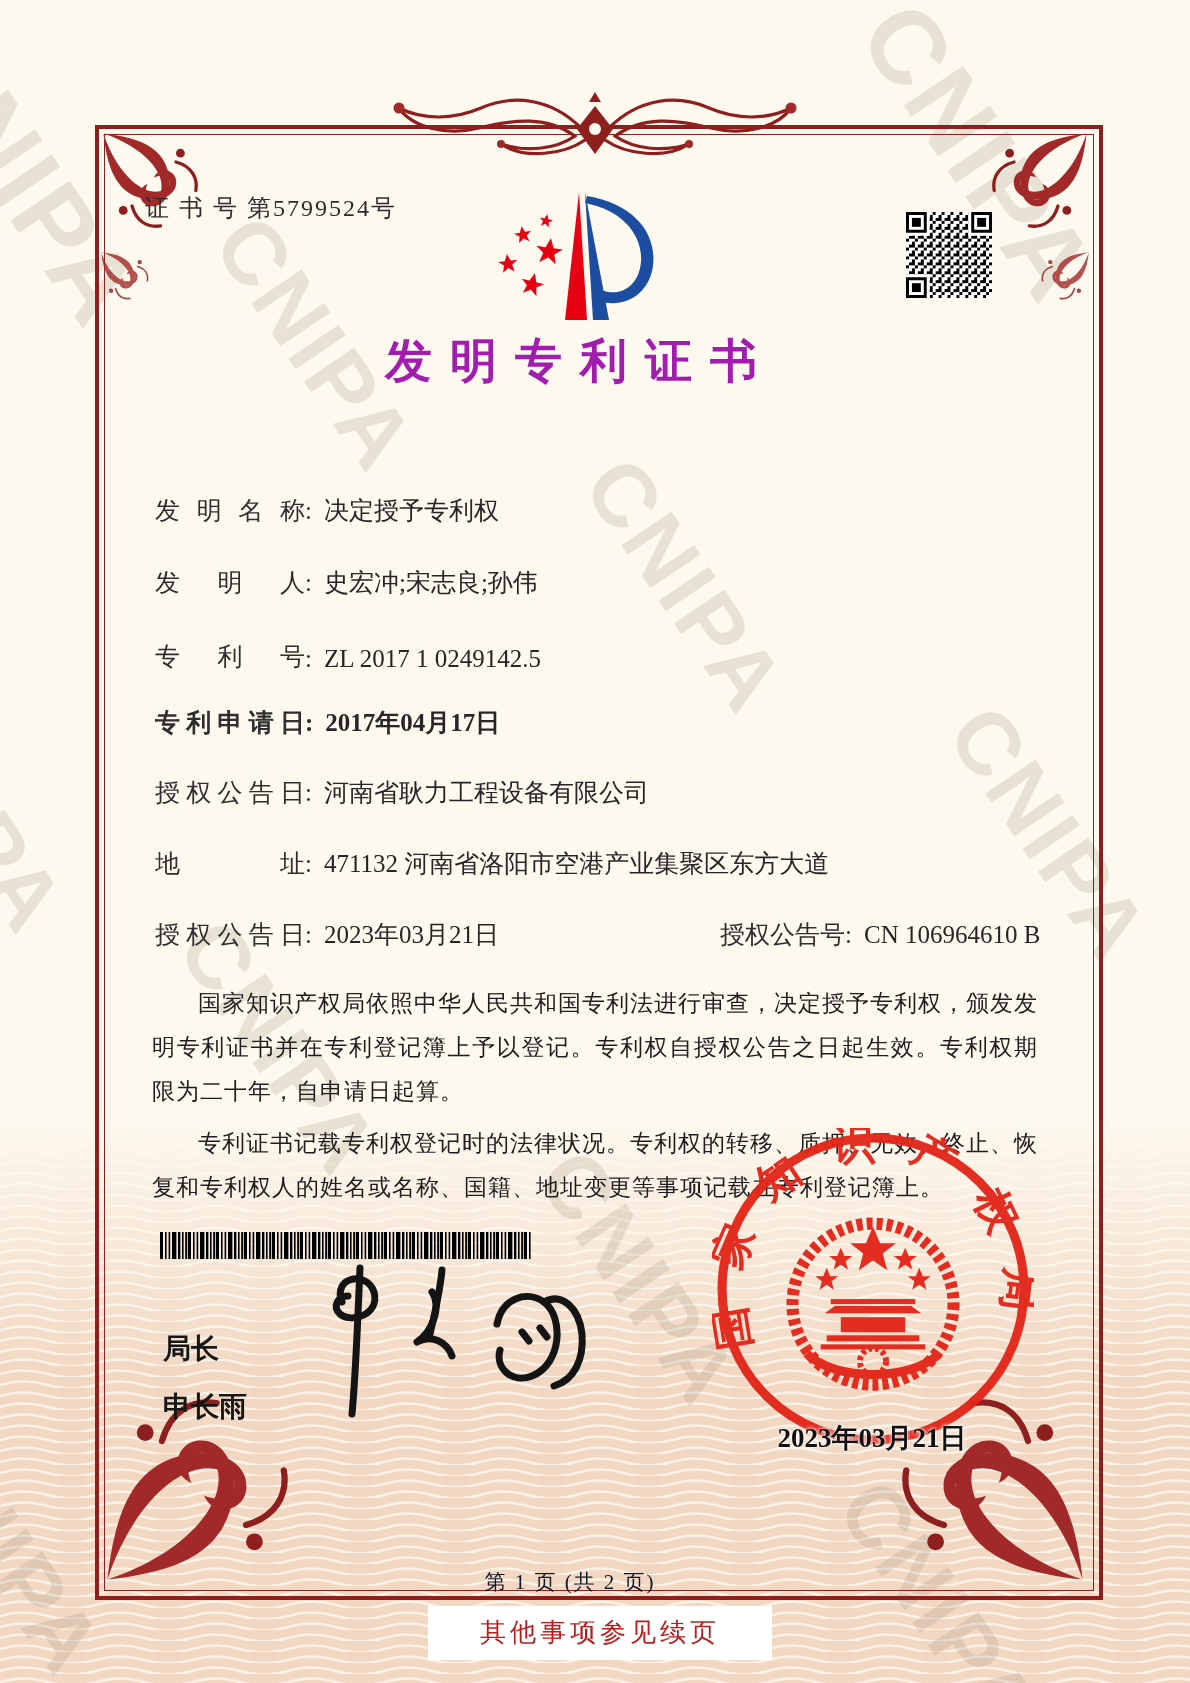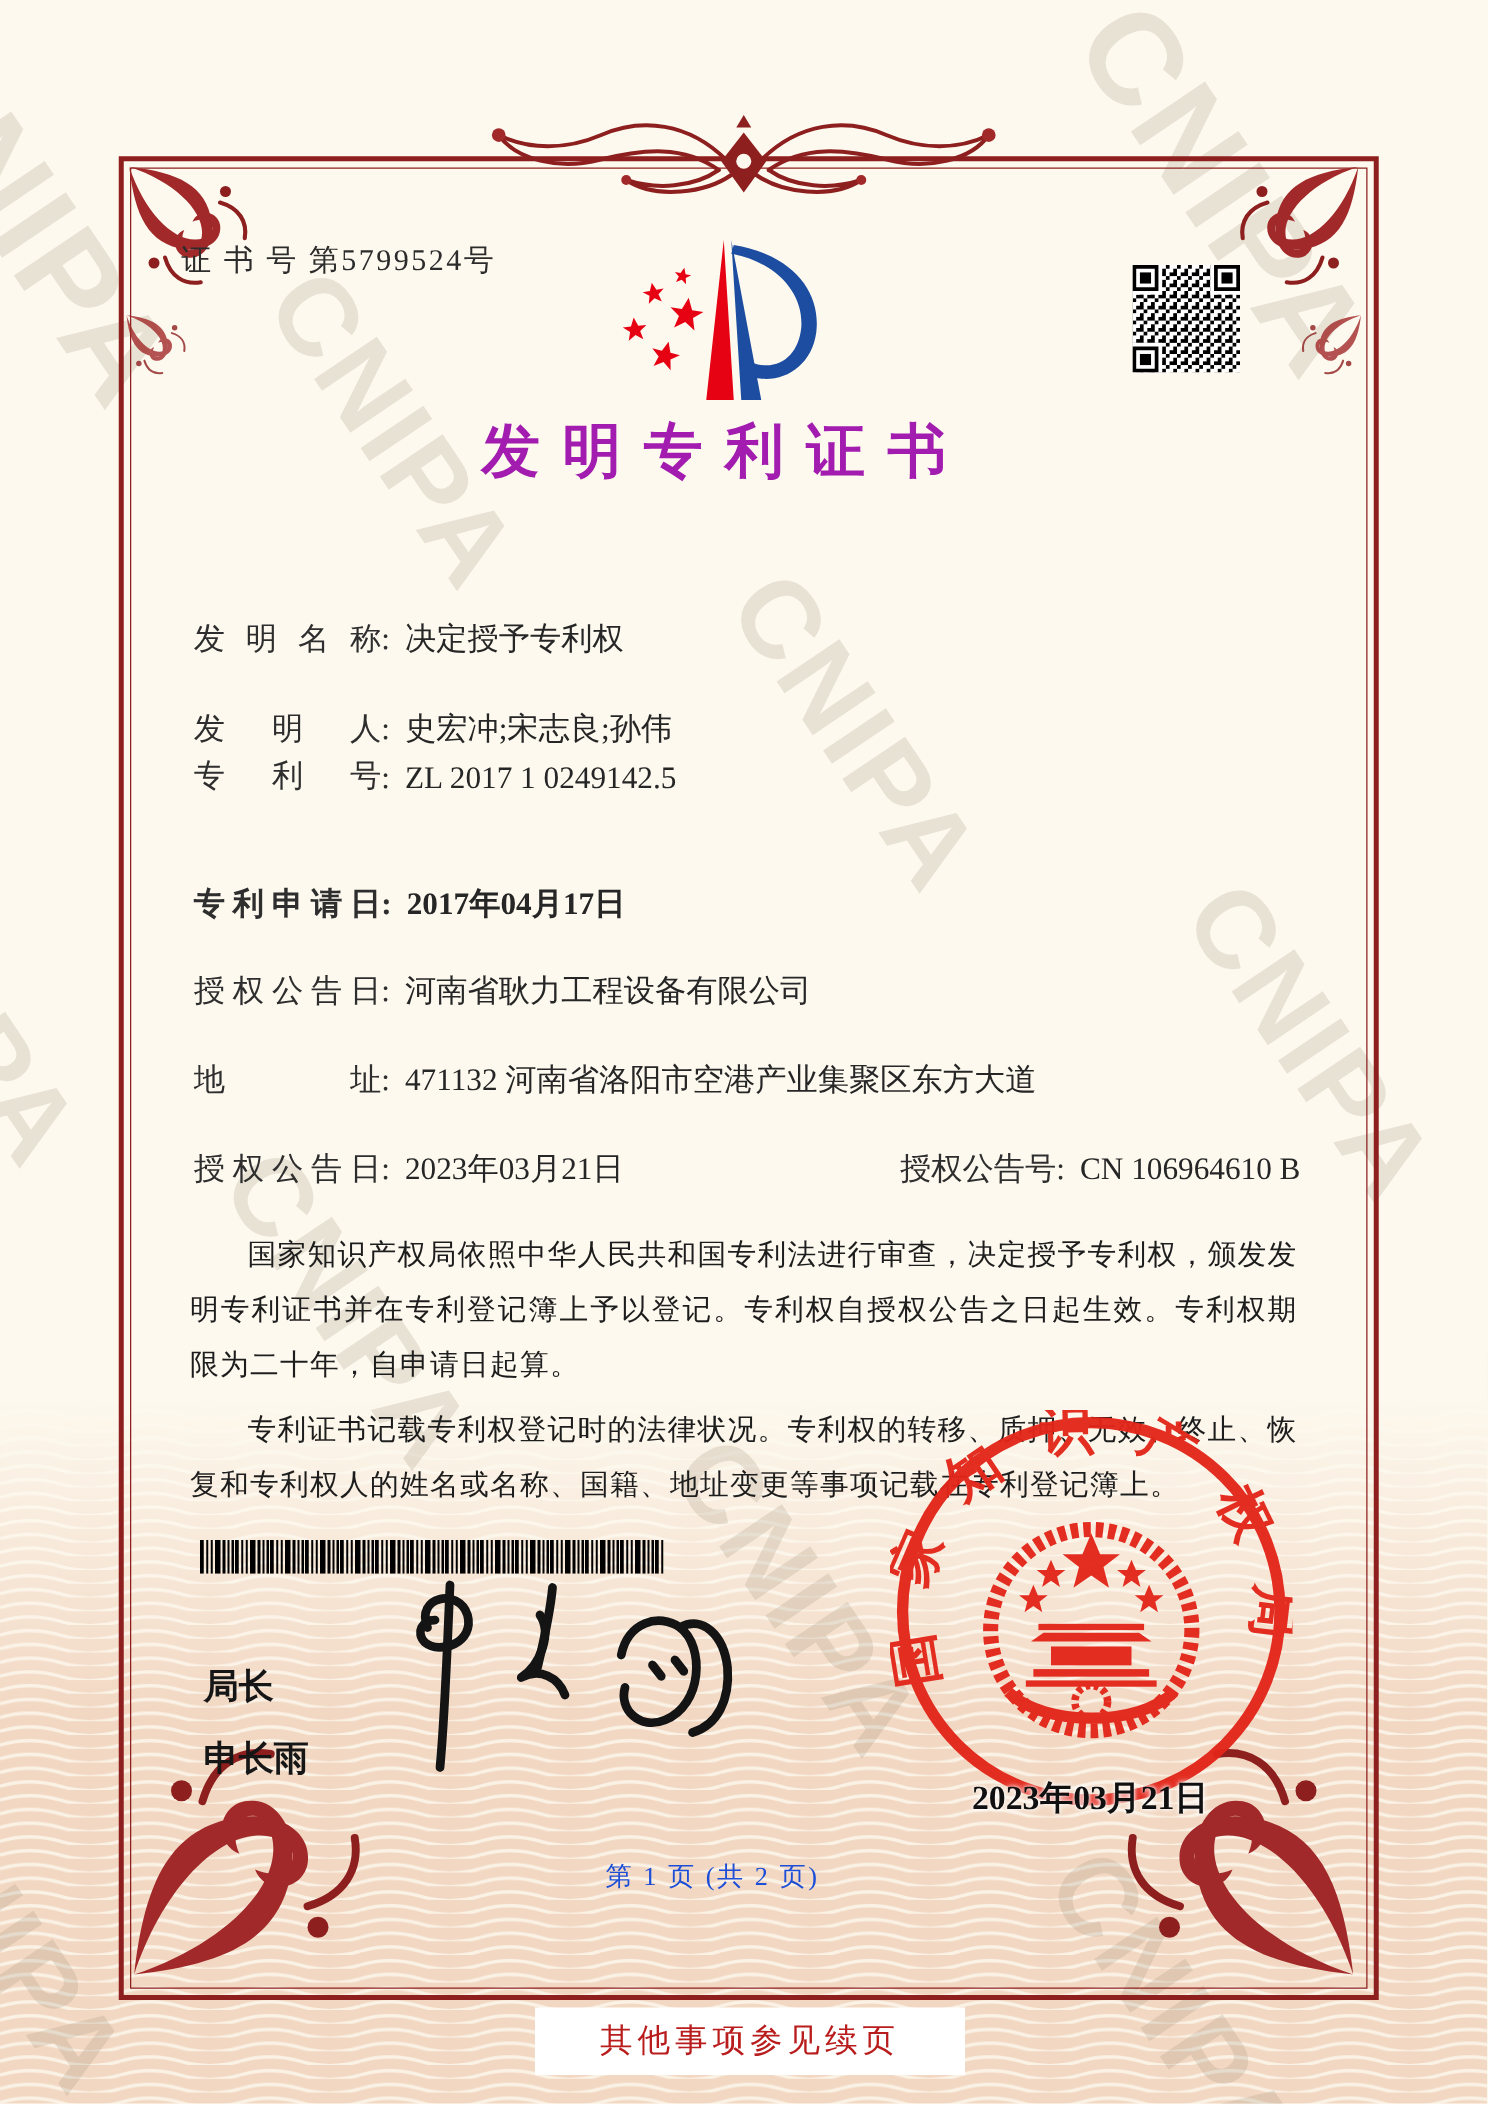--- a/index.html
+++ b/index.html
@@ -48,22 +48,22 @@
                 font-family:"Liberation Sans","DejaVu Sans",sans-serif;color:#161616;}
   .signer-name{position:absolute;left:163px;top:1388px;font-size:28px;font-weight:700;
                font-family:"Liberation Sans","DejaVu Sans",sans-serif;color:#161616;}
   .signature{position:absolute;left:282px;top:1262px;width:330px;height:170px;}
   .seal{position:absolute;left:712px;top:1128px;width:322px;height:322px;opacity:0.96;}
   .seal-date{position:absolute;left:737px;top:1420px;width:270px;text-align:center;
              font-size:27px;font-weight:700;color:#101010;
              text-shadow:0 0 3px #fff,0 0 5px #fff;}
 
   
-  .page-info{position:absolute;left:0;top:1487px;width:1140px;text-align:center;
-             font-size:21px;color:#1d4ed8;letter-spacing:2px;}
+  .page-info{position:absolute;left:0;top:1568px;width:1140px;text-align:center;
+             font-size:21px;color:#0f172a;letter-spacing:2px;}
   .note-band{position:absolute;left:428px;top:1606px;width:344px;height:54px;background:#ffffff;
              text-align:center;line-height:54px;font-size:26px;letter-spacing:4px;color:#b91c1c;}
 </style>
 </head>
 <body>
 
 <div id="page">
 
   <svg class="waves" width="1190" height="603">
     <defs>
@@ -174,21 +174,21 @@
   </svg>
 
   <div class="title">发明专利证书</div>
 
   <div class="row" style="top:494px;">
     <span class="flabel">发明名称</span><span class="fcolon">:</span><span class="fvalue">决定授予专利权</span>
   </div>
   <div class="row" style="top:566px;">
     <span class="flabel">发明人</span><span class="fcolon">:</span><span class="fvalue">史宏冲;宋志良;孙伟</span>
   </div>
-  <div class="row" style="top:604px;">
+  <div class="row" style="top:640px;">
     <span class="flabel">专利号</span><span class="fcolon">:</span><span class="fvalue">ZL 2017 1 0249142.5</span>
   </div>
   <div class="row" style="top:706px;font-weight:bold;">
     <span class="flabel">专利申请日</span><span class="fcolon">:</span><span class="fvalue">2017年04月17日</span>
   </div>
   <div class="row" style="top:776px;">
     <span class="flabel">授权公告日</span><span class="fcolon">:</span><span class="fvalue">河南省耿力工程设备有限公司</span>
   </div>
   <div class="row" style="top:847px;">
     <span class="flabel">地址</span><span class="fcolon">:</span><span class="fvalue">471132 河南省洛阳市空港产业集聚区东方大道</span>

